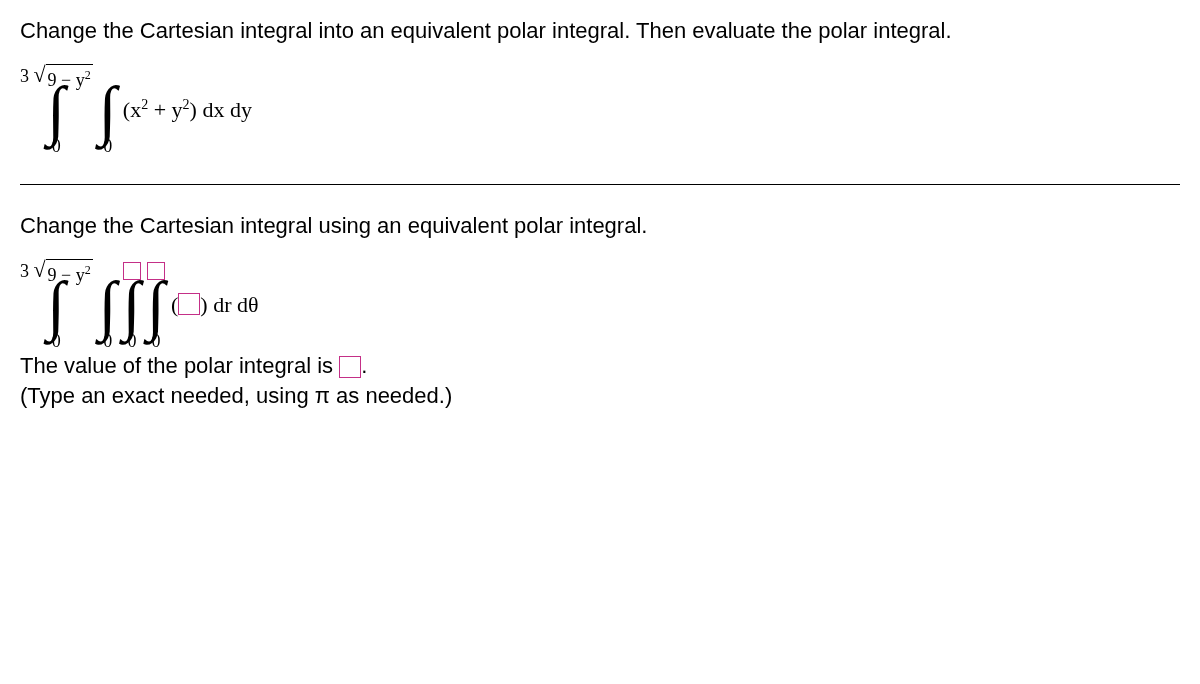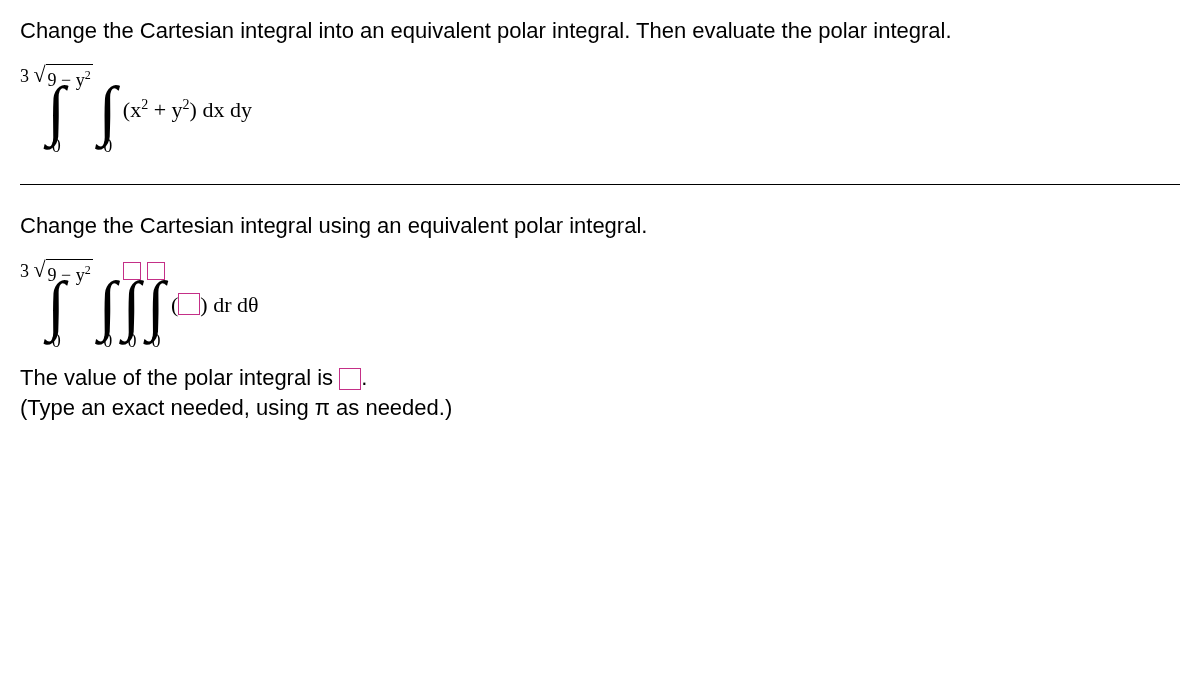--- a/index.html
+++ b/index.html
@@ -53,21 +53,21 @@
   .mathtxt sup { font-size: 14px; }
   .abox {
     display: inline-block;
     width: 22px;
     height: 22px;
     border: 1.6px solid #c42f87;
     vertical-align: middle;
     box-sizing: border-box;
   }
   .abox.small { width: 18px; height: 18px; }
-  .row { margin-top: 14px; }
+  .row { margin-top: 2px; }
   .blockspace { height: 18px; }
 </style>
 </head>
 <body>
 
 
 
 
 <div>Change the Cartesian integral into an equivalent polar integral. Then evaluate the polar integral.</div>
 

